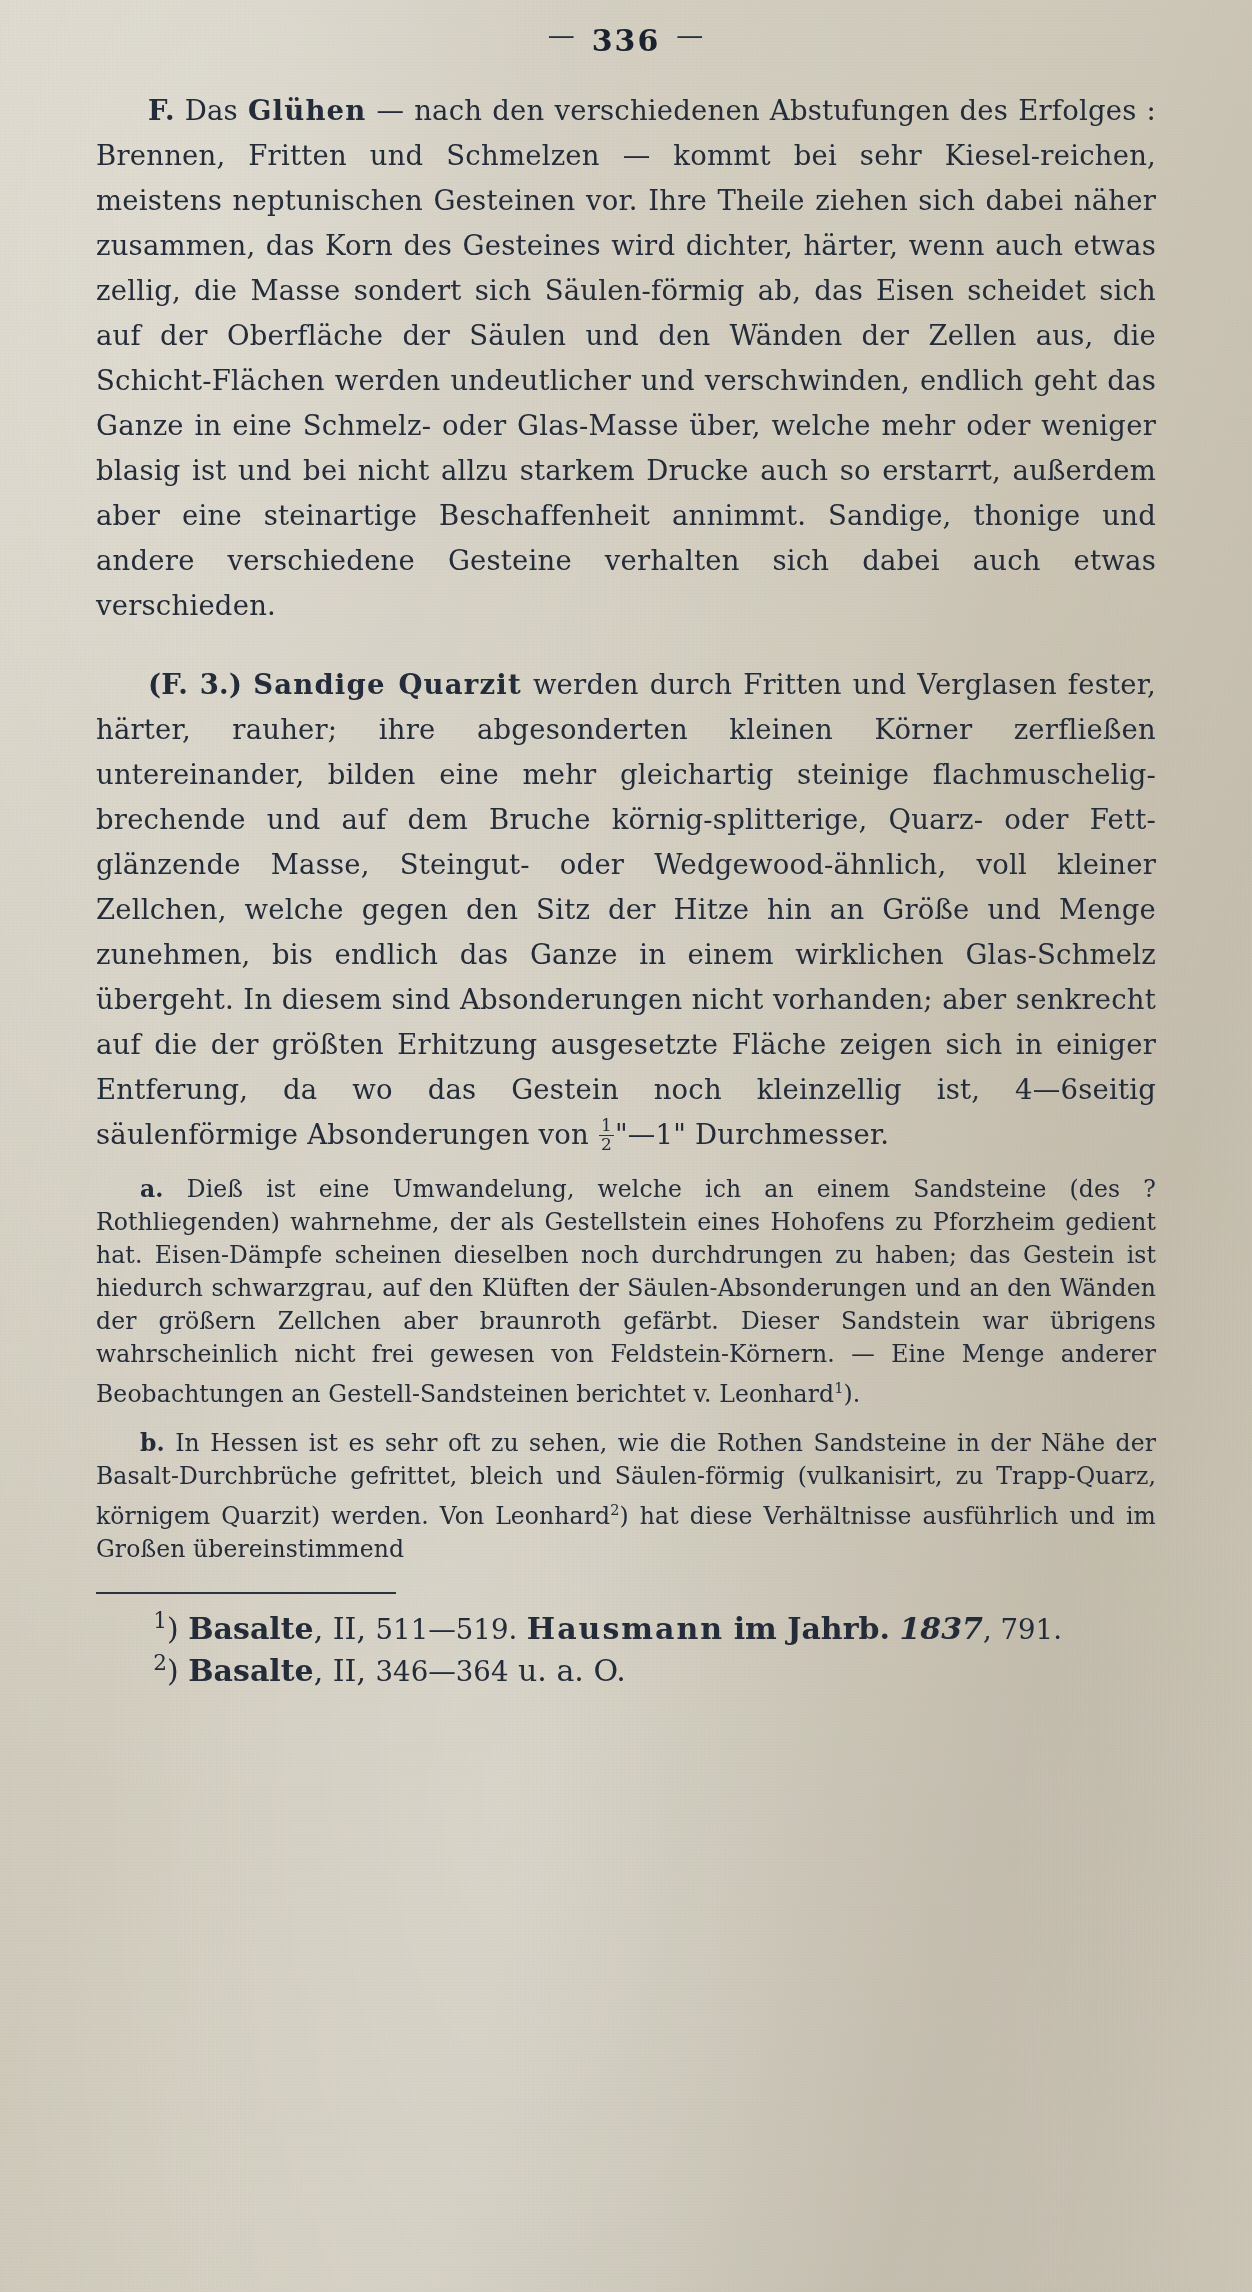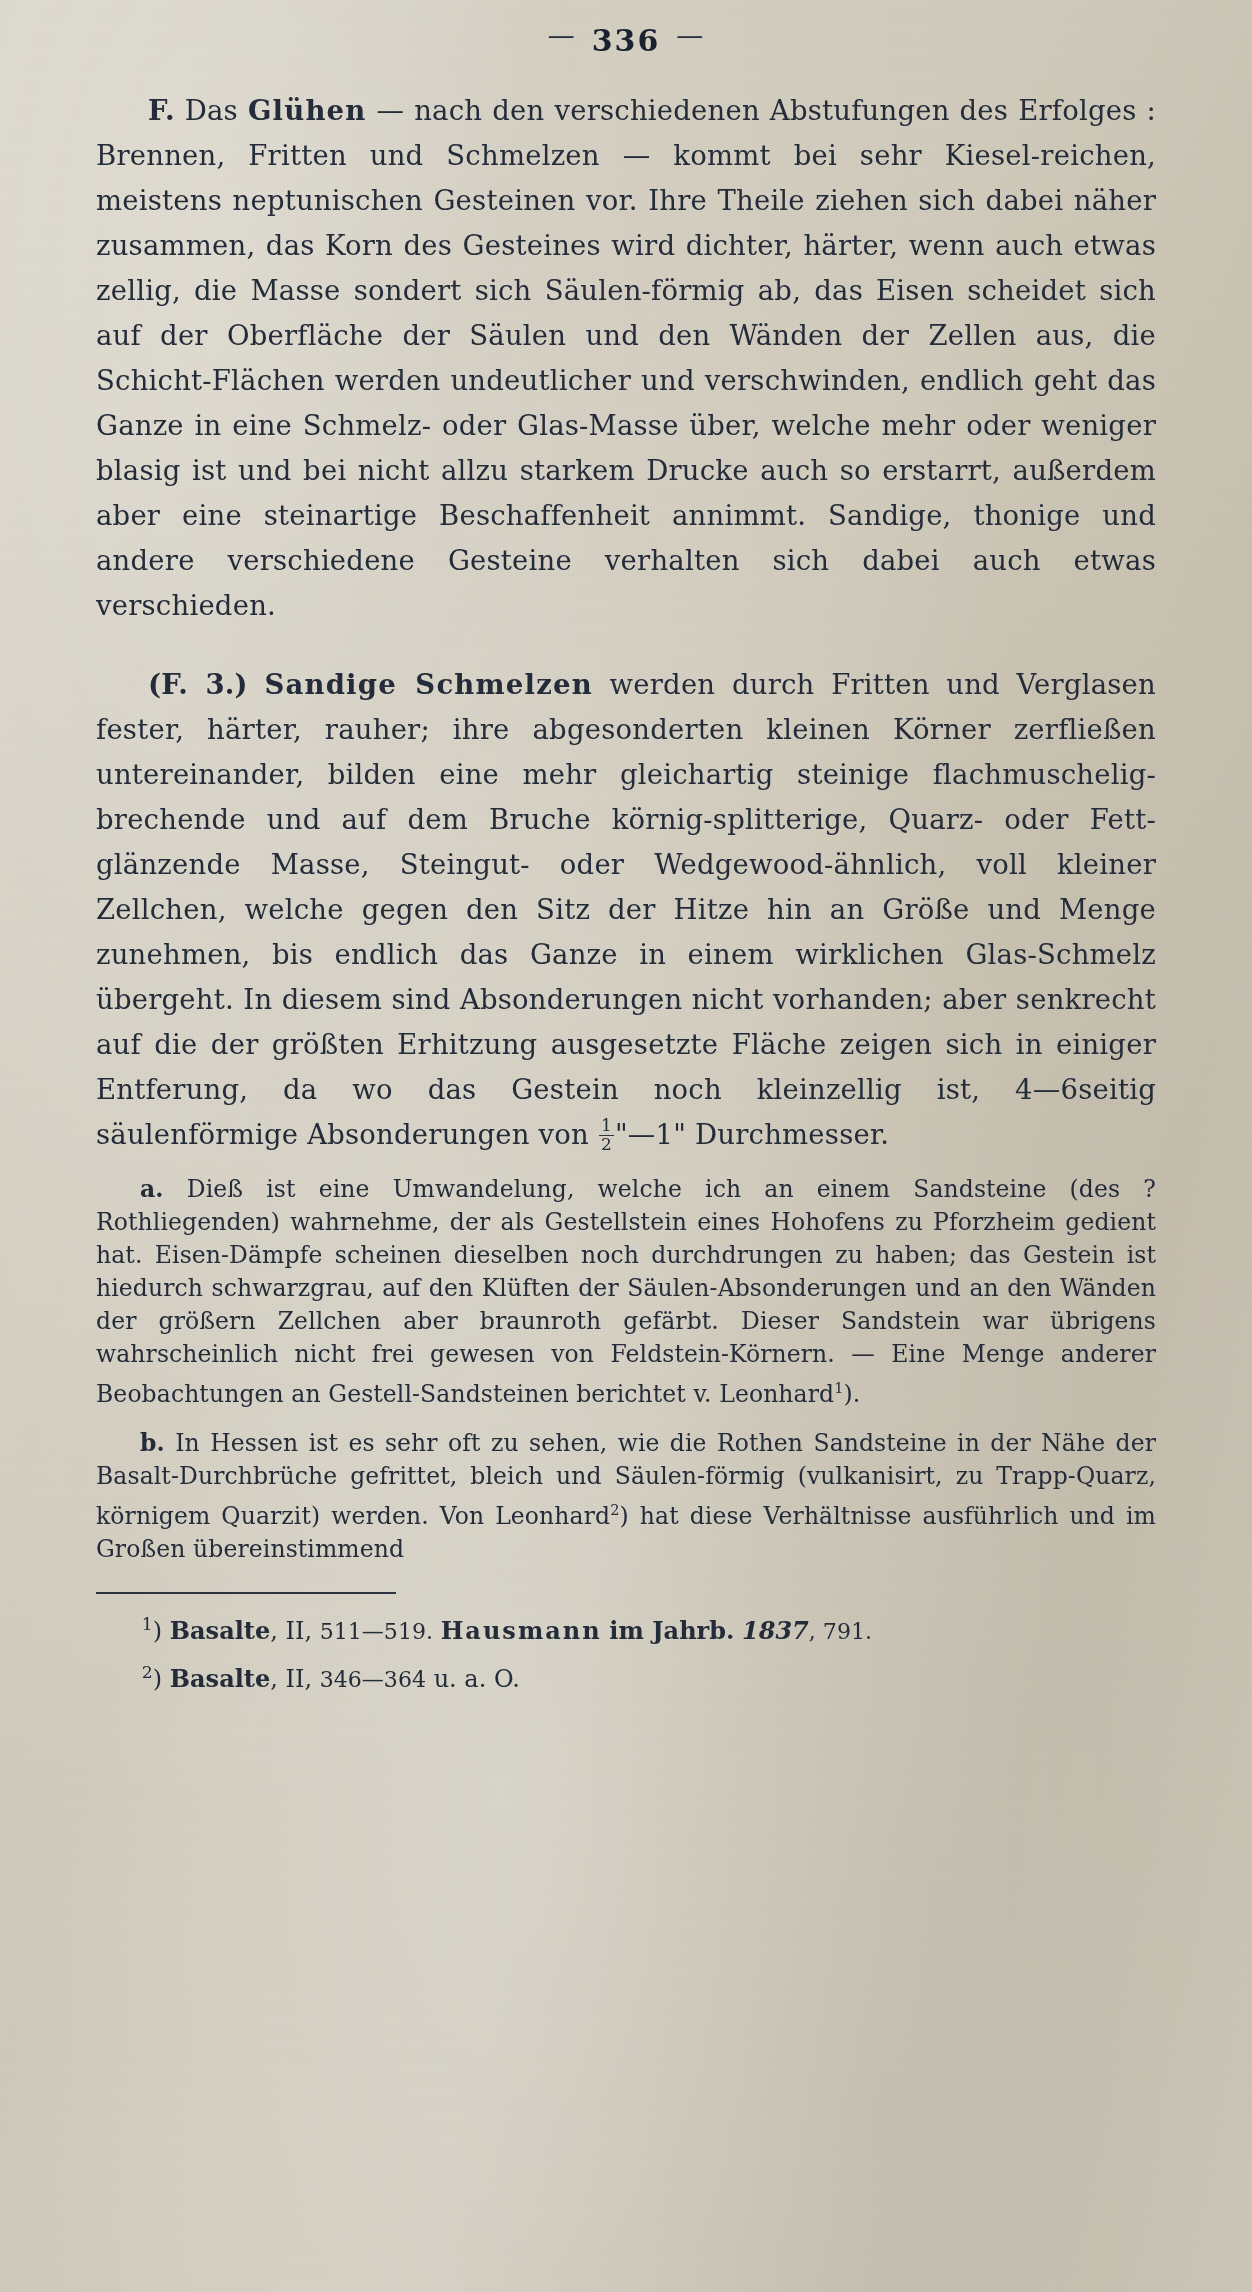--- a/index.html
+++ b/index.html
@@ -119,22 +119,22 @@
   }
 
   
   .footnote-rule {
     width: 300px;
     height: 2px;
     background: #2b3240;
     margin: 26px 0 10px 0;
   }
   .footnotes {
-    font-size: 24px;
-    line-height: 41px;
+    font-size: 30px;
+    line-height: 33px;
     color: #242c3a;
   }
   .footnotes .fn {
     white-space: nowrap;
   }
   .fn-num {
     font-size: 0.72em;
     vertical-align: super;
   }
   .smallcaps-name {
@@ -163,21 +163,21 @@
 
       <p class="para-main first">
         <span class="indent"></span><span class="semib">F.</span>
         <span>Das</span>
         <span class="bold-g">Glühen</span>
         <span>— nach den verschiedenen Abstufungen des Erfolges : Brennen, Fritten und Schmelzen — kommt bei sehr Kiesel-reichen, meistens neptunischen Gesteinen vor. Ihre Theile ziehen sich dabei näher zusammen, das Korn des Gesteines wird dichter, härter, wenn auch etwas zellig, die Masse sondert sich Säulen-förmig ab, das Eisen scheidet sich auf der Oberfläche der Säulen und den Wänden der Zellen aus, die Schicht-Flächen werden undeutlicher und verschwinden, endlich geht das Ganze in eine Schmelz- oder Glas-Masse über, welche mehr oder weniger blasig ist und bei nicht allzu starkem Drucke auch so erstarrt, außerdem aber eine steinartige Beschaffenheit annimmt. Sandige, thonige und andere verschiedene Gesteine verhalten sich dabei auch etwas verschieden.</span>
       </p>
 
       <p class="para-main second">
         <span class="indent"></span><span class="semib">(F. 3.)</span>
-        <span class="bold-g">Sandige Schmelzen</span>
+        <span class="bold-g">Sandige Quarzit</span>
         <span>werden durch Fritten und Verglasen fester, härter, rauher; ihre abgesonderten kleinen Körner zerfließen untereinander, bilden eine mehr gleichartig steinige flachmuschelig-brechende und auf dem Bruche körnig-splitterige, Quarz- oder Fett-glänzende Masse, Steingut- oder Wedgewood-ähnlich, voll kleiner Zellchen, welche gegen den Sitz der Hitze hin an Größe und Menge zunehmen, bis endlich das Ganze in einem wirklichen Glas-Schmelz übergeht. In diesem sind Absonderungen nicht vorhanden; aber senkrecht auf die der größten Erhitzung ausgesetzte Fläche zeigen sich in einiger Entferung, da wo das Gestein noch kleinzellig ist, 4—6seitig säulenförmige Absonderungen von</span>
         <span class="frac"><span class="num">1</span><span class="den">2</span></span><span>"</span><span>—1" Durchmesser.</span>
       </p>
 
       <p class="para-note">
         <span class="indent"></span><span class="note-label">a.</span>
         <span>Dieß ist eine Umwandelung, welche ich an einem Sandsteine (des ?Rothliegenden) wahrnehme, der als Gestellstein eines Hohofens zu Pforzheim gedient hat. Eisen-Dämpfe scheinen dieselben noch durchdrungen zu haben; das Gestein ist hiedurch schwarzgrau, auf den Klüften der Säulen-Absonderungen und an den Wänden der größern Zellchen aber braunroth gefärbt. Dieser Sandstein war übrigens wahrscheinlich nicht frei gewesen von Feldstein-Körnern. — Eine Menge anderer Beobachtungen an Gestell-Sandsteinen berichtet v. Leonhard</span><sup class="ref">1</sup><span>).</span>
       </p>
 
       <p class="para-note">

